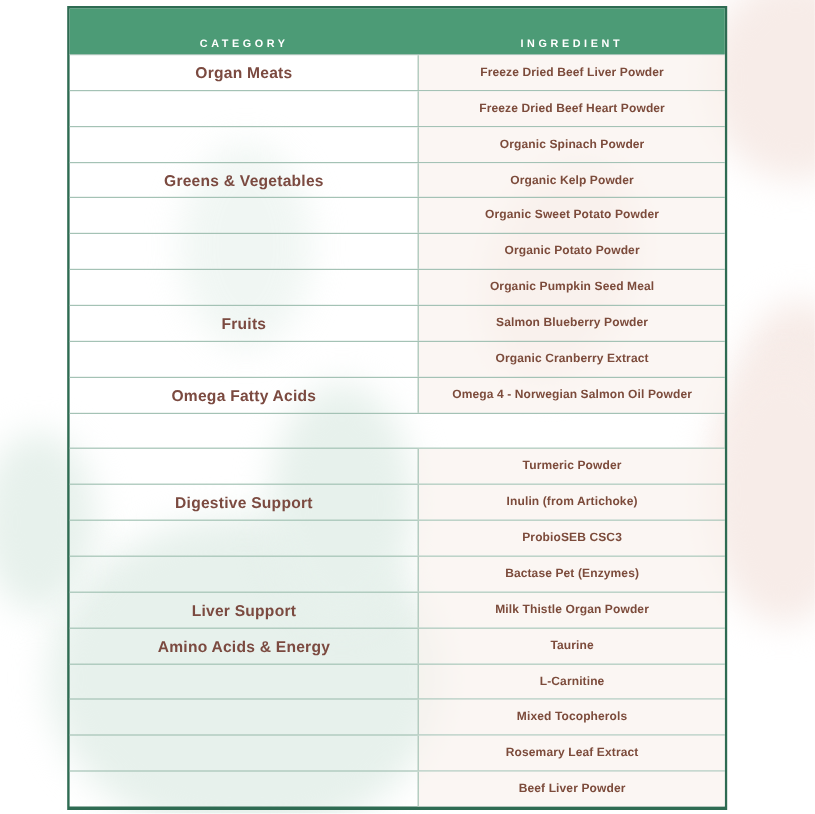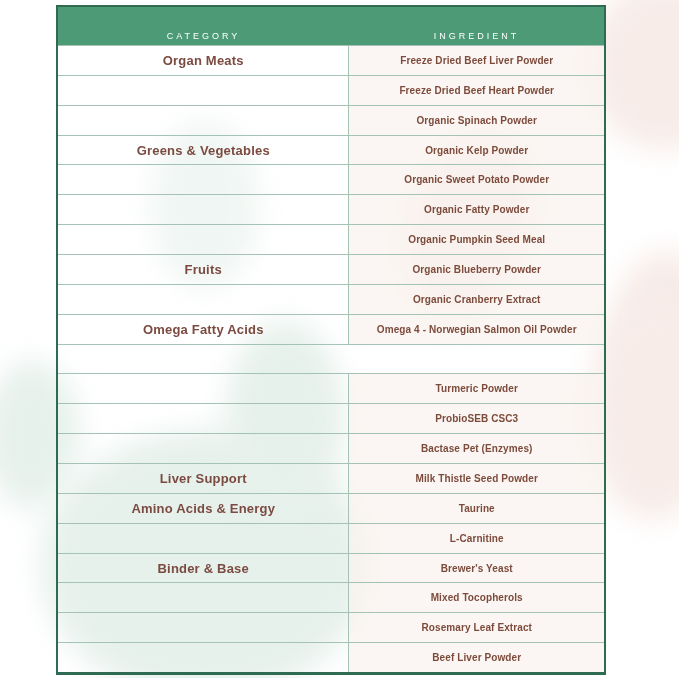--- a/index.html
+++ b/index.html
@@ -42,21 +42,21 @@
     z-index:1;
   }
   .thead{
     height:38px;flex:0 0 38px;
     background:var(--header-bg);
     display:flex;align-items:stretch;
   }
   .th{
     display:flex;align-items:center;justify-content:center;
     color:var(--header-text);
-    font-size:9px;font-weight:normal;letter-spacing:3px;margin-top:20px;
+    font-size:9px;font-weight:bold;letter-spacing:3px;margin-top:20px;
   }
   .col-cat{width:53.3%;}
   .col-ing{width:46.7%;}
   .tbody{flex:1;display:flex;flex-direction:column;}
   .tr{flex:1;display:flex;border-top:1px solid var(--row-line);min-height:0;}
   .td{display:flex;align-items:center;justify-content:center;text-align:center;min-width:0;}
   .td.cat{
     width:53.3%;
     color:var(--category-text);
     font-size:13px;font-weight:bold;letter-spacing:.2px;
@@ -107,31 +107,31 @@
     <div class="td ing">Organic Kelp Powder</div>
   </div>
 
   <div class="tr">
     <div class="td cat"></div>
     <div class="td ing">Organic Sweet Potato Powder</div>
   </div>
 
   <div class="tr">
     <div class="td cat"></div>
-    <div class="td ing">Organic Fatty Powder</div>
+    <div class="td ing">Organic Potato Powder</div>
   </div>
 
   <div class="tr">
     <div class="td cat"></div>
     <div class="td ing">Organic Pumpkin Seed Meal</div>
   </div>
 
   <div class="tr">
     <div class="td cat">Fruits</div>
-    <div class="td ing">Organic Blueberry Powder</div>
+    <div class="td ing">Salmon Blueberry Powder</div>
   </div>
 
   <div class="tr">
     <div class="td cat"></div>
     <div class="td ing">Organic Cranberry Extract</div>
   </div>
 
   <div class="tr">
     <div class="td cat">Omega Fatty Acids</div>
     <div class="td ing">Omega 4 - Norwegian Salmon Oil Powder</div>
@@ -140,50 +140,50 @@
   <div class="tr">
     <div class="td cat"></div>
   </div>
 
 
   <div class="tr">
     <div class="td cat"></div>
     <div class="td ing">Turmeric Powder</div>
   </div>
 
+  <div class="tr">
+    <div class="td cat">Digestive Support</div>
+    <div class="td ing">Inulin (from Artichoke)</div>
+  </div>
 
   <div class="tr">
     <div class="td cat"></div>
     <div class="td ing">ProbioSEB CSC3</div>
   </div>
 
   <div class="tr">
     <div class="td cat"></div>
     <div class="td ing">Bactase Pet (Enzymes)</div>
   </div>
 
   <div class="tr">
     <div class="td cat">Liver Support</div>
-    <div class="td ing">Milk Thistle Seed Powder</div>
+    <div class="td ing">Milk Thistle Organ Powder</div>
   </div>
 
   <div class="tr">
     <div class="td cat">Amino Acids &amp; Energy</div>
     <div class="td ing">Taurine</div>
   </div>
 
   <div class="tr">
     <div class="td cat"></div>
     <div class="td ing">L-Carnitine</div>
   </div>
 
-  <div class="tr">
-    <div class="td cat">Binder &amp; Base</div>
-    <div class="td ing">Brewer's Yeast</div>
-  </div>
 
 
   <div class="tr">
     <div class="td cat"></div>
     <div class="td ing">Mixed Tocopherols</div>
   </div>
 
   <div class="tr">
     <div class="td cat"></div>
     <div class="td ing">Rosemary Leaf Extract</div>

